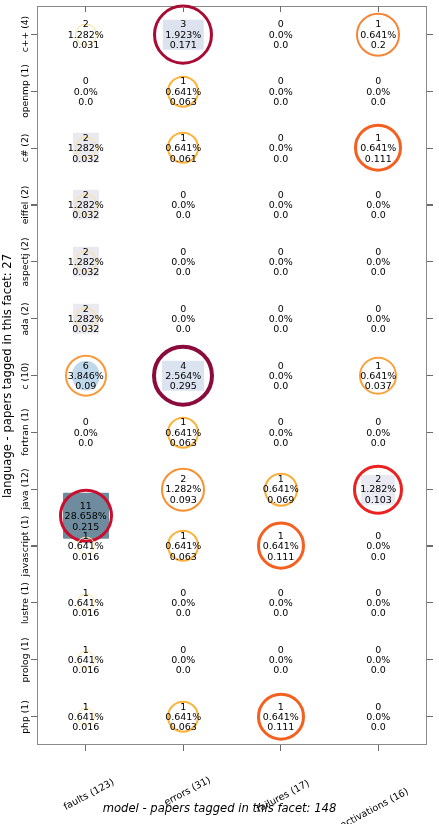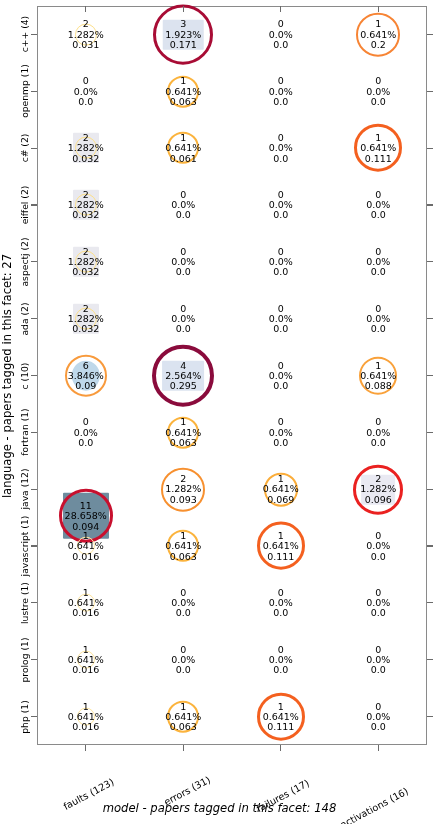--- a/index.html
+++ b/index.html
@@ -250,21 +250,21 @@
         <div class="n">0</div>
         <div class="p">0.0%</div>
         <div class="v">0.0</div>
       </div>
     </div>
     <div class="cell" style="left: 378.25px; top: 375.5px;">
       <div class="ring" style="width: 38px; height: 38px; border: 2.47px solid rgb(249, 161, 58);"></div>
       <div class="txt">
         <div class="n">1</div>
         <div class="p">0.641%</div>
-        <div class="v">0.088</div>
+        <div class="v">0.037</div>
       </div>
     </div>
     <div class="cell" style="left: 85.75px; top: 432.346px;">
       <div class="txt">
         <div class="n">0</div>
         <div class="p">0.0%</div>
         <div class="v">0.0</div>
       </div>
     </div>
     <div class="cell" style="left: 183.25px; top: 432.346px;">
@@ -288,21 +288,21 @@
         <div class="p">0.0%</div>
         <div class="v">0.0</div>
       </div>
     </div>
     <div class="cell" style="left: 85.75px; top: 516px;">
       <div class="hl" style="width: 46px; height: 46px; background: rgb(110, 140, 158);"></div>
       <div class="ring" style="width: 54px; height: 54px; border: 3.51px solid rgb(200, 16, 46);"></div>
       <div class="txt">
         <div class="n">11</div>
         <div class="p">28.658%</div>
-        <div class="v">0.094</div>
+        <div class="v">0.215</div>
       </div>
     </div>
     <div class="cell" style="left: 183.25px; top: 489.192px;">
       <div class="ring" style="width: 44px; height: 44px; border: 2.86px solid rgb(247, 144, 47);"></div>
       <div class="txt">
         <div class="n">2</div>
         <div class="p">1.282%</div>
         <div class="v">0.093</div>
       </div>
     </div>
@@ -313,21 +313,21 @@
         <div class="p">0.641%</div>
         <div class="v">0.069</div>
       </div>
     </div>
     <div class="cell" style="left: 378.25px; top: 489.192px;">
       <div class="hl" style="width: 33.75px; height: 30px; background: rgb(233, 233, 242);"></div>
       <div class="ring" style="width: 50px; height: 50px; border: 3.25px solid rgb(234, 33, 32);"></div>
       <div class="txt">
         <div class="n">2</div>
         <div class="p">1.282%</div>
-        <div class="v">0.096</div>
+        <div class="v">0.103</div>
       </div>
     </div>
     <div class="cell" style="left: 85.75px; top: 546.038px;">
       <div class="ring" style="width: 18px; height: 18px; border: 1.8px solid rgb(253, 229, 160);"></div>
       <div class="txt">
         <div class="n">1</div>
         <div class="p">0.641%</div>
         <div class="v">0.016</div>
       </div>
     </div>

